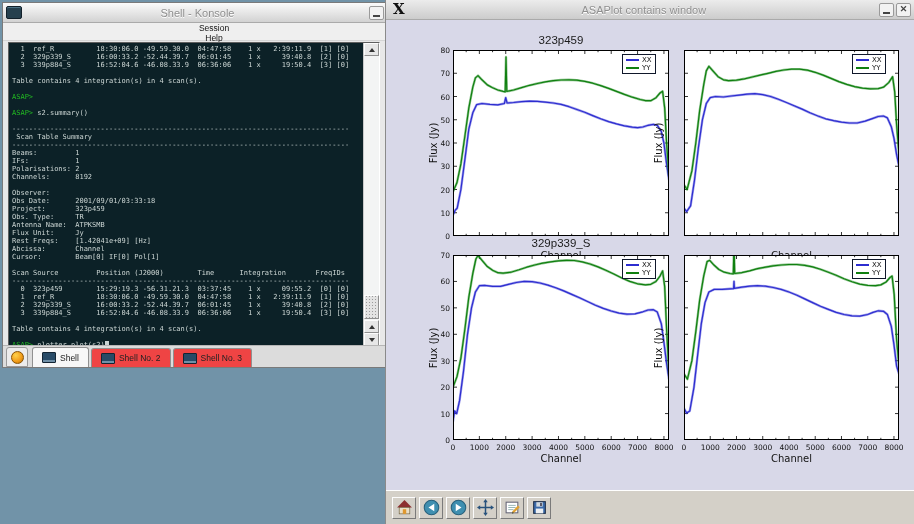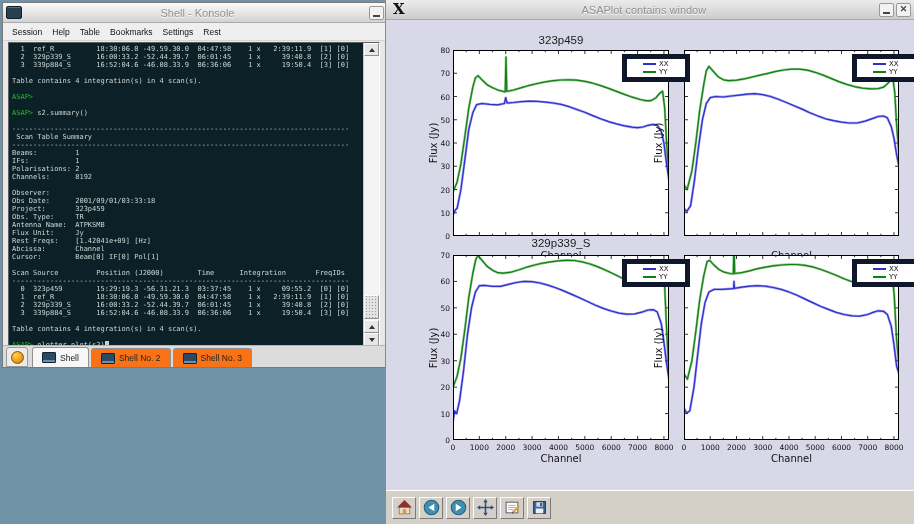--- a/index.html
+++ b/index.html
@@ -16,21 +16,21 @@
   .wbtn{width:15px;height:14px;background:#f2f2f2;border:1px solid #9a9a9a;border-radius:2px;
     display:flex;align-items:center;justify-content:center;box-sizing:border-box;}
   .g-min{width:7px;height:0;border-bottom:2px solid #444;margin-top:6px;}
   .g-max{width:7px;height:6px;border:1px solid #444;box-sizing:border-box;}
   .g-close{font-size:9px;line-height:9px;color:#444;font-weight:bold;}
   
   #konsole{left:2px;top:2px;width:420px;height:366px;}
   .kicon{width:14px;height:11px;background:#26404e;border:1px solid #12202a;border-radius:2px;
     box-shadow:inset 0 1px 0 #4d7285;margin-right:4px;}
   .menubar{position:absolute;left:0;top:20px;right:0;height:17px;background:#efefef;
-    display:flex;align-items:center;padding-left:4px;border-bottom:1px solid #d5d5d5;}
+    display:flex;align-items:center;padding-left:4px;border-bottom:1px solid #d5d5d5;flex-direction:column;}
   .menuitem{font-size:8.5px;color:#111;padding:0 5px;}
   .termwrap{position:absolute;left:5px;top:39px;width:372px;height:305px;box-sizing:border-box;
     border:1px solid;border-color:#5f5f5f #ffffff #ffffff #5f5f5f;background:#0c2127;display:flex;}
   .term{flex:1;overflow:hidden;padding:2px 0 0 3px;
     font-family:"DejaVu Sans Mono",monospace;font-size:7px;line-height:8px;
     color:#ccd6d4;white-space:pre;}
   .term .ln{height:8px;}
   .seg-prompt{color:#22bb22;}
   .seg-cursor{display:inline-block;width:4px;height:7px;background:#c8d2d2;vertical-align:-1px;}
   .sbar{width:15px;background:#f3f4f4;border-left:1px solid #c9c9c9;position:relative;}
@@ -47,41 +47,41 @@
     border:1px solid;border-color:#fdfdfd #8f8f8f #8f8f8f #fdfdfd;box-sizing:border-box;
     background-image:radial-gradient(#9a9a9a 1px,transparent 1px);background-size:3px 3px;background-position:3px 5px;}
   .tabbar{position:absolute;left:0;bottom:0;right:0;height:22px;background:#dcdcdc;
     border-top:1px solid #b5b5b5;display:flex;align-items:flex-end;padding:2px 0 0 3px;box-sizing:border-box;}
   .newsess{width:20px;height:18px;background:#ececec;border:1px solid #9a9a9a;border-radius:3px 3px 0 0;
     display:flex;align-items:center;justify-content:center;margin-right:4px;}
   .oball{width:11px;height:11px;border-radius:50%;
     background:radial-gradient(circle at 35% 30%,#ffd24d,#f09a18 60%,#b06a00);border:1px solid #8a5200;}
   .tab{height:18px;display:flex;align-items:center;gap:4px;padding:0 9px;margin-right:2px;
     border:1px solid #909090;border-bottom:none;border-radius:3px 3px 0 0;
-    background:#f97316;font-size:8.5px;color:#222;}
+    background:#ef4444;font-size:8.5px;color:#222;}
   .tab.active{background:#f7f7f7;height:19px;}
   .tabicon{width:12px;height:9px;background:#274a66;border:1px solid #122433;border-radius:1px;
     box-shadow:inset 0 -2px 0 #6f90a8;}
   
   #plotwin{left:385px;top:0;width:529px;height:524px;background:#d4d0c8;border:none;
     border-left:1px solid #8a8a8a;}
   #plotwin .titlebar{background:linear-gradient(#ececec,#cccccc);}
   .xlogo{font-family:"DejaVu Serif",serif;font-weight:bold;font-size:15px;line-height:15px;color:#111;
     margin:0 4px;}
   #figure{position:absolute;left:0;top:20px;width:529px;height:470px;background:#d8d8e8;overflow:hidden;}
   #figure svg{position:absolute;}
   .ptitle-lbl{position:absolute;font-family:Liberation Sans, sans-serif;font-size:11.5px;color:#1a1a1a;
     text-align:center;white-space:nowrap;}
   .ticklbl{position:absolute;font-family:"DejaVu Sans",sans-serif;font-size:7.5px;color:#111;}
   .ylabel-rot{position:absolute;font-family:"DejaVu Sans",sans-serif;font-size:10px;color:#111;
     transform:translate(-50%,-50%) rotate(-90deg);white-space:nowrap;}
   .xlabel{position:absolute;font-family:"DejaVu Sans",sans-serif;font-size:10px;color:#111;
     text-align:center;white-space:nowrap;}
   .xlabel.clipped{height:5px;overflow:hidden;}
-  .legend{position:absolute;background:#fff;border:5px solid #0f172a;padding:1px 16px;z-index:3;}
+  .legend{position:absolute;background:#fff;border:1px solid #0f172a;padding:1px 3px;z-index:3;}
   .legrow{display:flex;align-items:center;gap:3px;height:8px;}
   .legline{width:13px;height:2px;}
   .legtxt{font-family:"DejaVu Sans",sans-serif;font-size:7px;color:#111;}
   #ptoolbar{position:absolute;left:0;top:490px;width:529px;height:34px;background:#d4d0c8;
     border-top:1px solid #fff;display:flex;align-items:center;padding-left:6px;box-sizing:border-box;gap:3px;}
   .tbtn{width:24px;height:22px;background:#d4d0c8;border:1px solid;
     border-color:#fcfcfc #7a7a7a #7a7a7a #fcfcfc;box-sizing:border-box;
     display:flex;align-items:center;justify-content:center;}
   .tbtn svg{display:block;}
 </style>

